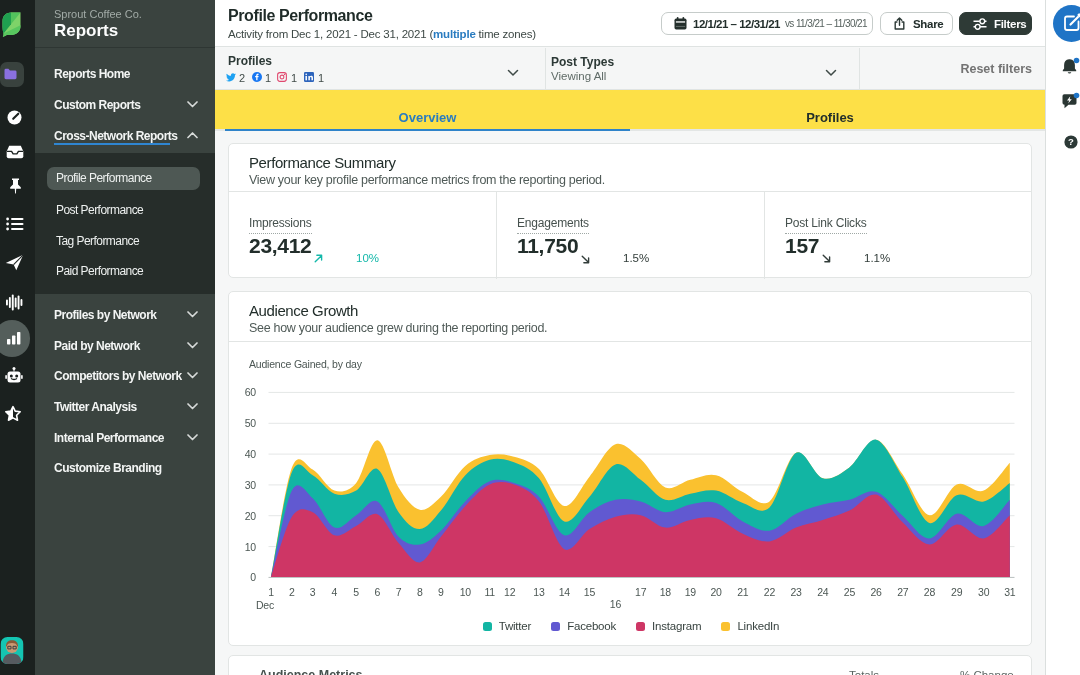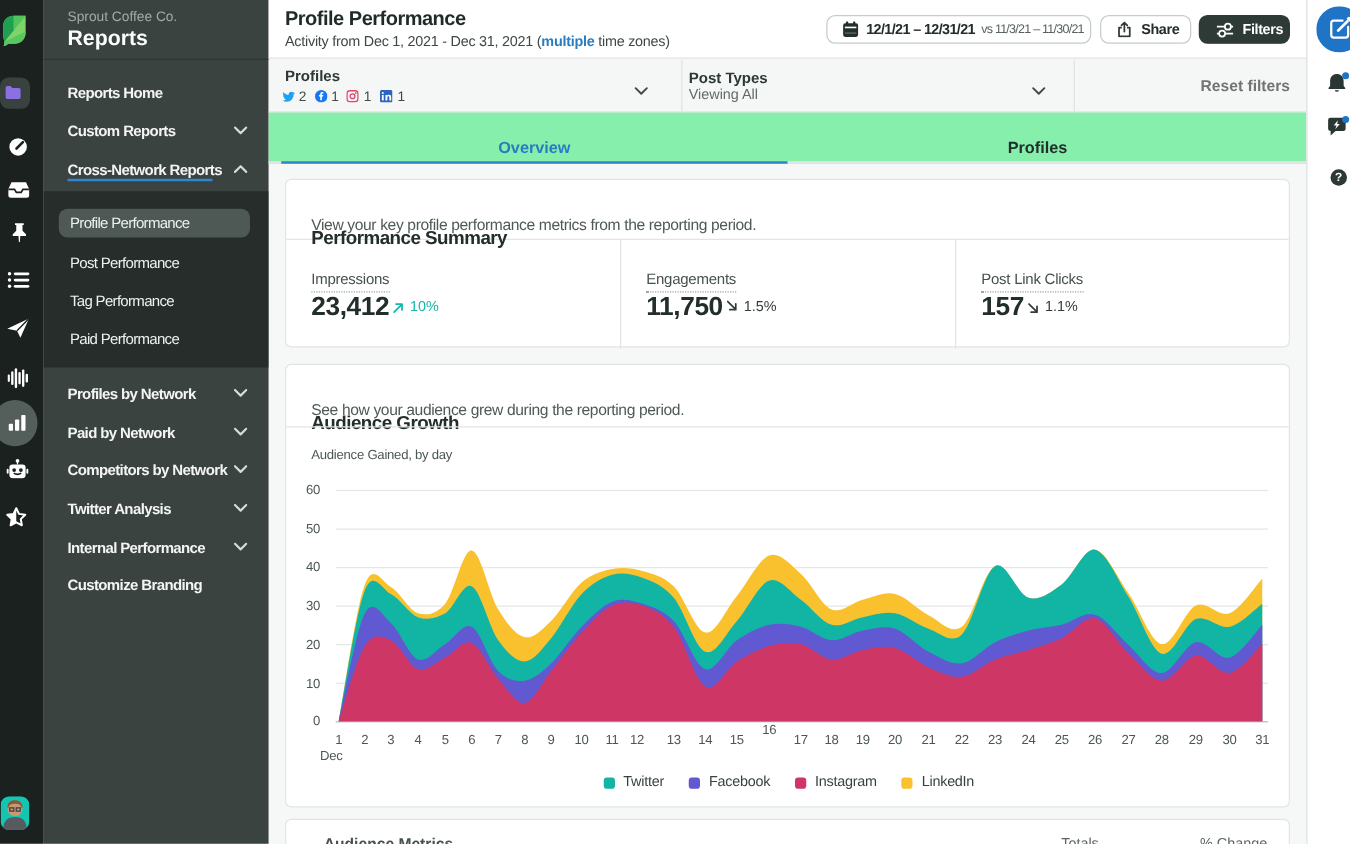--- a/index.html
+++ b/index.html
@@ -23,34 +23,34 @@
 #main{position:absolute;left:215px;top:0;width:830px;height:675px;background:#f6f7f7;}
 #hdr{position:absolute;left:0;top:0;width:830px;height:47px;background:#fff;border-bottom:1px solid #dfe3e2;}
 #hdr h1{position:absolute;left:13px;top:7px;font-size:16px;font-weight:bold;color:#1f2b28;letter-spacing:-0.4px;}
 #hdr .sub{position:absolute;left:13px;top:28px;font-size:11.5px;color:#3e4946;letter-spacing:-0.2px;}
 #hdr .sub b{color:#2a7cc0;}
 .btn{position:absolute;top:12px;height:23px;border:1px solid #c6ccca;border-radius:7px;background:#fff;
   display:flex;align-items:center;font-size:11.5px;font-weight:bold;color:#222e2b;white-space:nowrap;}
 #filterbar{position:absolute;left:0;top:48px;width:830px;height:42px;background:#f5f6f6;border-bottom:1px solid #e0e4e3;}
 #filterbar .lab{font-size:12px;font-weight:bold;color:#2c3936;}
 #filterbar .vdiv{position:absolute;top:0;width:1px;height:42px;background:#e0e4e3;}
-#tabs{position:absolute;left:0;top:90px;width:830px;height:41px;background:#86efac;border-bottom:2px solid #e3e6e5;}
+#tabs{position:absolute;left:0;top:90px;width:830px;height:41px;background:#fde047;border-bottom:2px solid #e3e6e5;}
 #tabs .t1{position:absolute;left:10px;top:0;width:405px;height:39px;padding-top:15px;display:flex;align-items:center;justify-content:center;
   font-size:13px;font-weight:bold;color:#2a7cc0;box-sizing:border-box;}
 #tabs .t2{position:absolute;left:415px;top:0;width:400px;height:39px;padding-top:15px;display:flex;align-items:center;justify-content:center;
   font-size:13px;font-weight:bold;color:#222e2b;box-sizing:border-box;}
 #tabs .underline{position:absolute;left:10px;top:39px;width:405px;height:2px;background:#2f83c9;}
 .card{position:absolute;left:13px;width:804px;background:#fff;border:1px solid #e2e5e4;border-radius:5px;}
-.cardhd .title{position:absolute;left:20px;top:10px;font-size:15px;font-weight:bold;color:#222e2b;letter-spacing:-0.4px;margin-top:28px;}
+.cardhd .title{position:absolute;left:20px;top:10px;font-size:15px;font-weight:normal;color:#222e2b;letter-spacing:-0.4px;}
 .cardhd .desc{position:absolute;left:20px;top:28.5px;font-size:12.5px;color:#4f5a57;letter-spacing:-0.3px;}
 
 .metcol{position:absolute;top:48px;height:87px;border-right:1px solid #e2e5e4;}
 .metlab{position:absolute;left:20px;top:24px;font-size:12px;color:#46514e;letter-spacing:-0.2px;border-bottom:1.5px dotted #9fa8a5;padding-bottom:2.5px;}
 .metval{position:absolute;left:20px;top:42px;font-size:21px;font-weight:bold;color:#222e2b;letter-spacing:-0.3px;}
-.metdelta{position:absolute;top:48px;font-size:11.5px;color:#323d3a;}
+.metdelta{position:absolute;top:60px;font-size:11.5px;color:#323d3a;gap:28px;}
 
 #chartsvg{position:absolute;left:0;top:0;}
 .axlab{position:absolute;font-size:10.5px;color:#4c5754;letter-spacing:-0.2px;}
 .leg{position:absolute;top:328px;width:804px;display:flex;justify-content:center;gap:20px;font-size:11.5px;color:#37423f;letter-spacing:-0.2px;}
 .leg span{display:flex;align-items:center;gap:7px;}
 .leg i{width:9px;height:9px;border-radius:2.5px;display:inline-block;}
 
 #rrail{position:absolute;left:1045px;top:0;width:35px;height:675px;background:#fff;border-left:1px solid #dbdfde;}
 </style></head><body>
 <div id="rail">
@@ -264,21 +264,21 @@
 <div class="metdelta" style="left:85px;display:flex;align-items:center">
           <svg width="9" height="9" viewBox="0 0 11 11" style="margin-right:5px">
             <path d="M1.5,9.5 L9,2 M3.5,1.5 L9.3,1.5 L9.3,7.3" stroke="#14b8aa" stroke-width="1.7" fill="none" stroke-linecap="round" stroke-linejoin="round"></path>
           </svg>
           <span style="color:#14b8aa">10%</span>
         </div>
 </div>
 <div class="metcol" style="left:268px;width:268px;">
 <div class="metlab">Engagements</div>
 <div class="metval">11,750</div>
-<div class="metdelta" style="left:84px;display:flex;align-items:flex-start"><svg width="9" height="9" viewBox="0 0 11 11" style="margin-right:5px">
+<div class="metdelta" style="left:84px;display:flex;align-items:flex-end"><svg width="9" height="9" viewBox="0 0 11 11" style="margin-right:5px">
             <path d="M1.5,1.5 L9,9 M3.5,9.5 L9.3,9.5 L9.3,3.7" stroke="#323d3a" stroke-width="1.7" fill="none" stroke-linecap="round" stroke-linejoin="round"></path>
           </svg>1.5%</div>
 </div>
 <div class="metcol" style="left:536px;width:268px;border-right:none">
 <div class="metlab">Post Link Clicks</div>
 <div class="metval">157</div>
 <div class="metdelta" style="left:57px;display:flex;align-items:center"><svg width="9" height="9" viewBox="0 0 11 11" style="margin-right:5px">
             <path d="M1.5,1.5 L9,9 M3.5,9.5 L9.3,9.5 L9.3,3.7" stroke="#323d3a" stroke-width="1.7" fill="none" stroke-linecap="round" stroke-linejoin="round"></path>
           </svg>1.1%</div>
 </div>
@@ -318,21 +318,21 @@
 <div class="axlab" style="left:138.4px;top:294px;width:20px;text-align:center">6</div>
 <div class="axlab" style="left:159.6px;top:294px;width:20px;text-align:center">7</div>
 <div class="axlab" style="left:180.8px;top:294px;width:20px;text-align:center">8</div>
 <div class="axlab" style="left:201.9px;top:294px;width:20px;text-align:center">9</div>
 <div class="axlab" style="left:226.3px;top:294px;width:20px;text-align:center">10</div>
 <div class="axlab" style="left:250.7px;top:294px;width:20px;text-align:center">11</div>
 <div class="axlab" style="left:275.0px;top:294px;width:20px;">12</div>
 <div class="axlab" style="left:300.0px;top:294px;width:20px;text-align:center">13</div>
 <div class="axlab" style="left:325.3px;top:294px;width:20px;text-align:center">14</div>
 <div class="axlab" style="left:350.5px;top:294px;width:20px;text-align:center">15</div>
-<div class="axlab" style="left:376.5px;top:286px;width:20px;text-align:center">16</div>
+<div class="axlab" style="left:376.5px;top:306px;width:20px;text-align:center">16</div>
 <div class="axlab" style="left:401.7px;top:294px;width:20px;text-align:center">17</div>
 <div class="axlab" style="left:426.3px;top:294px;width:20px;text-align:center">18</div>
 <div class="axlab" style="left:451.3px;top:294px;width:20px;text-align:center">19</div>
 <div class="axlab" style="left:477.1px;top:294px;width:20px;text-align:center">20</div>
 <div class="axlab" style="left:503.8px;top:294px;width:20px;text-align:center">21</div>
 <div class="axlab" style="left:530.5px;top:294px;width:20px;text-align:center">22</div>
 <div class="axlab" style="left:557.1px;top:294px;width:20px;text-align:center">23</div>
 <div class="axlab" style="left:583.8px;top:294px;width:20px;text-align:center">24</div>
 <div class="axlab" style="left:610.4px;top:294px;width:20px;text-align:center">25</div>
 <div class="axlab" style="left:637.1px;top:294px;width:20px;text-align:center">26</div>

